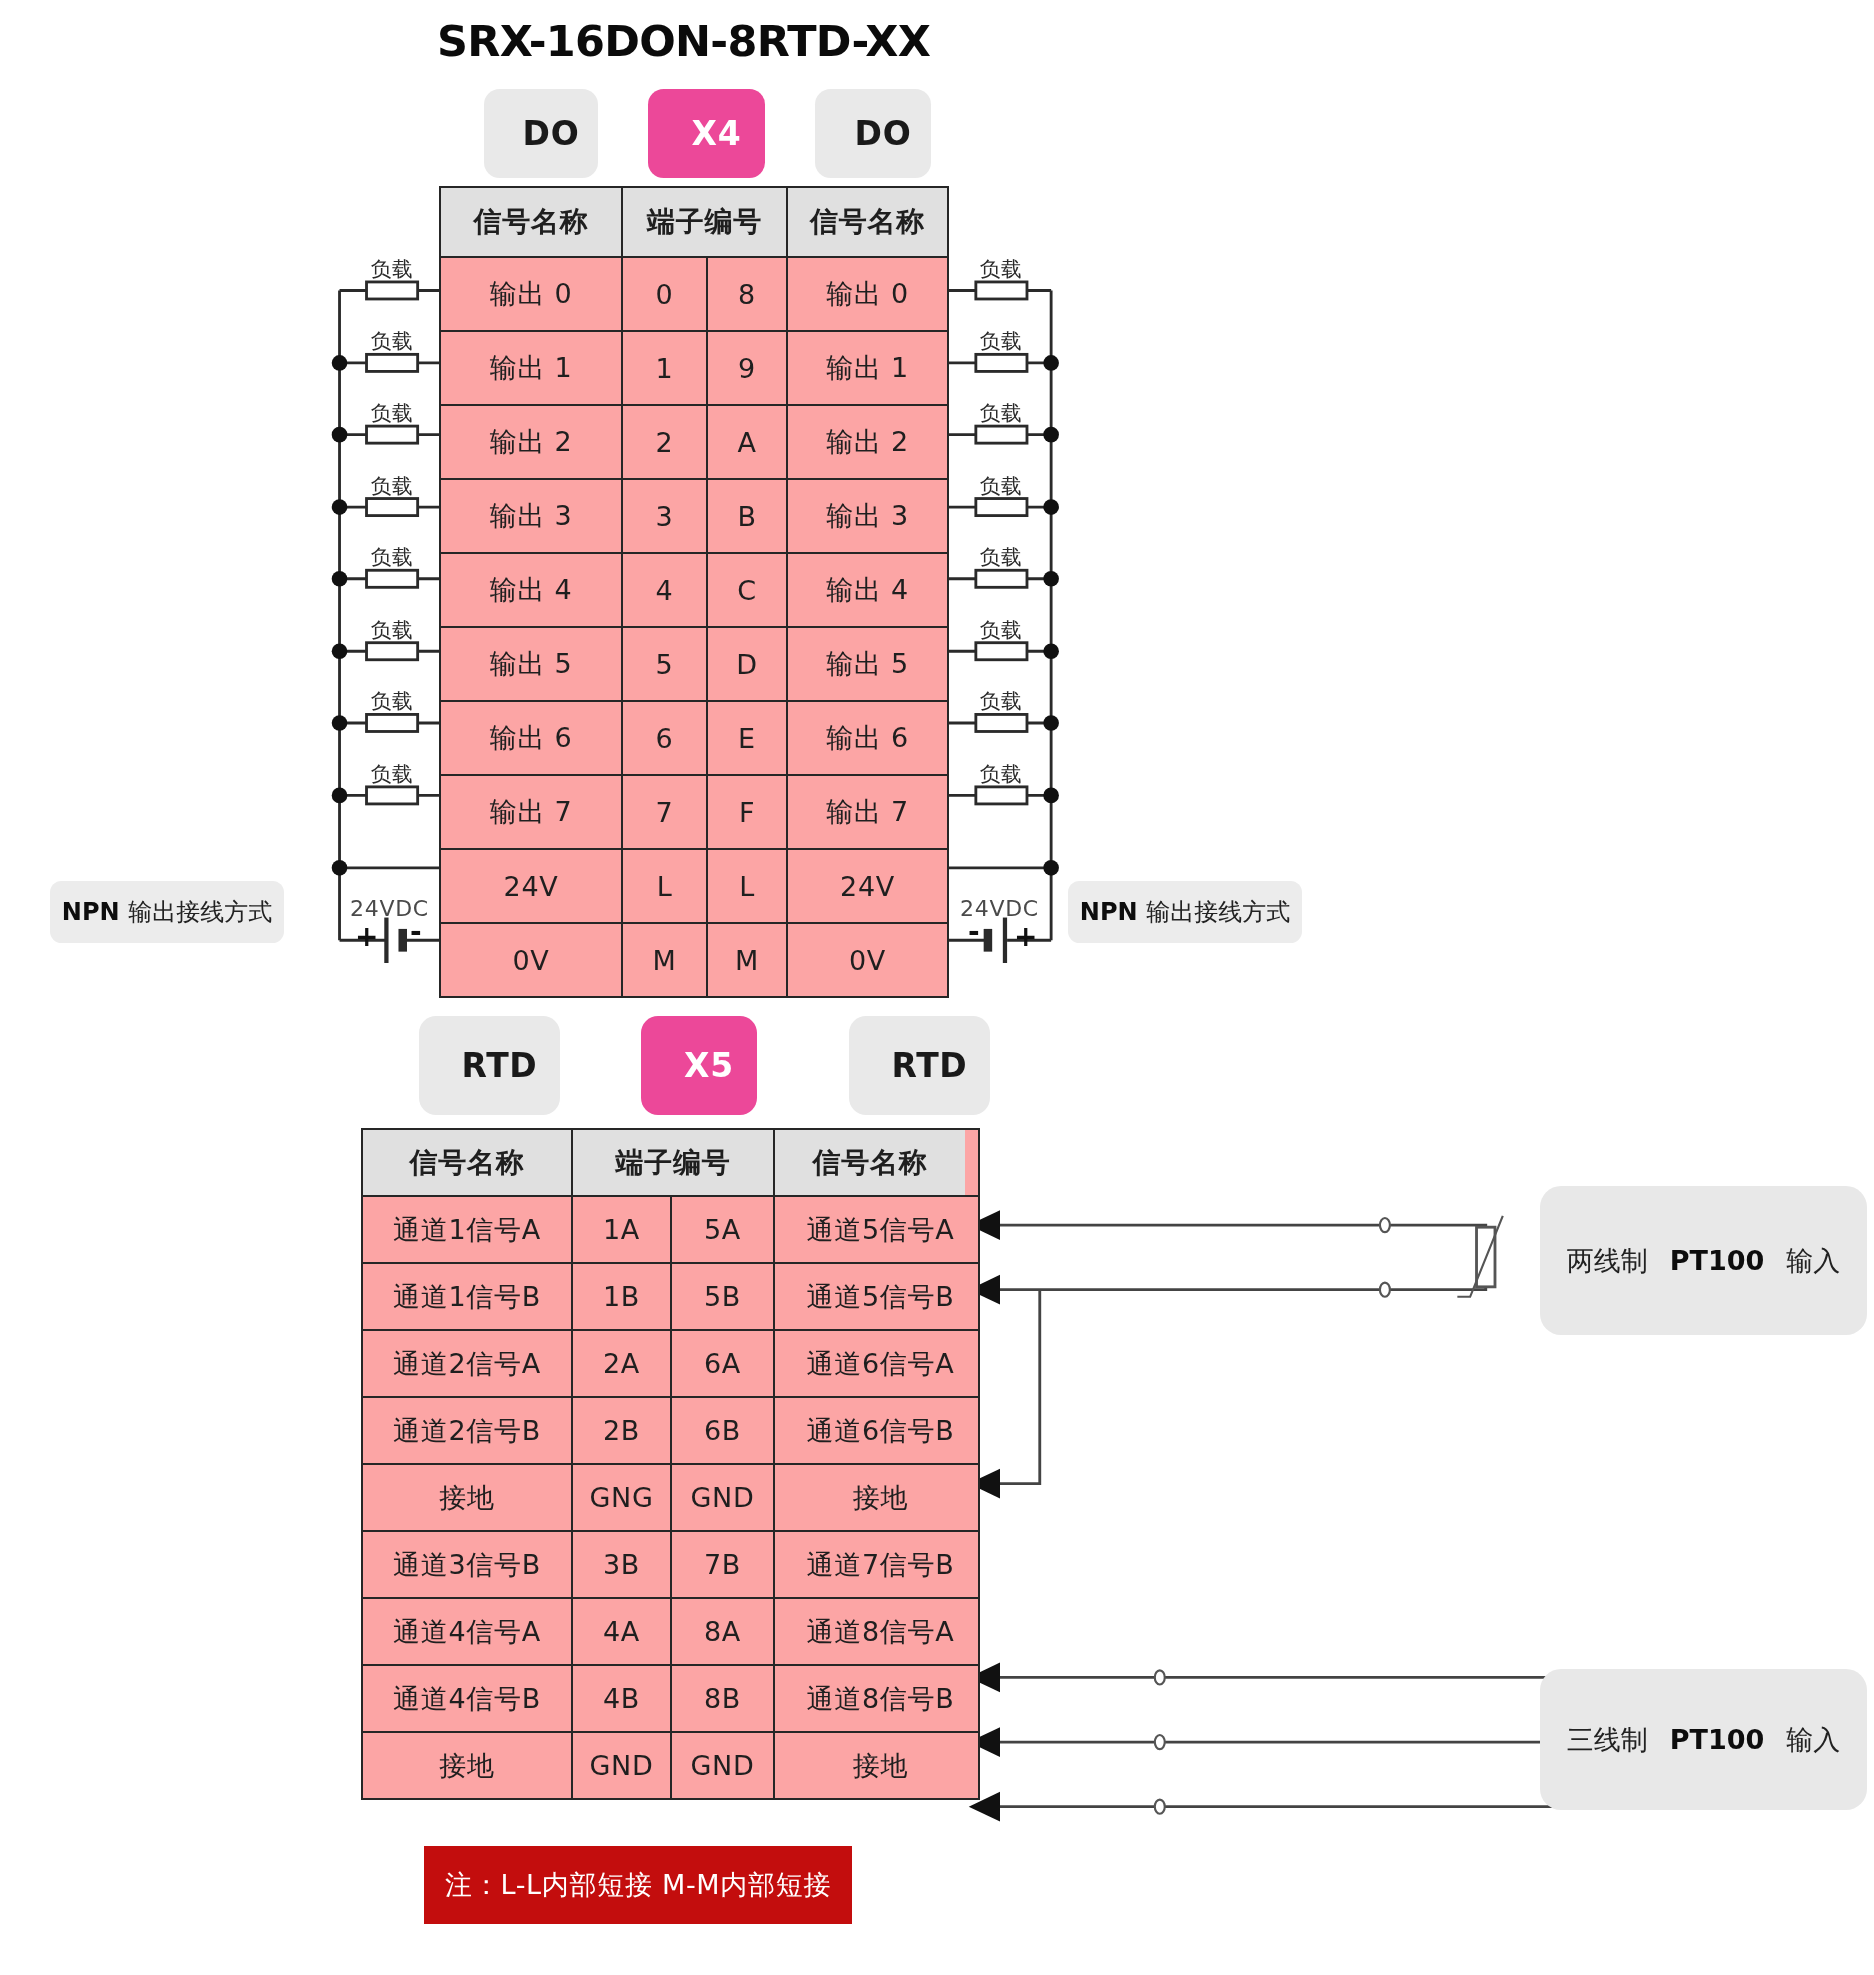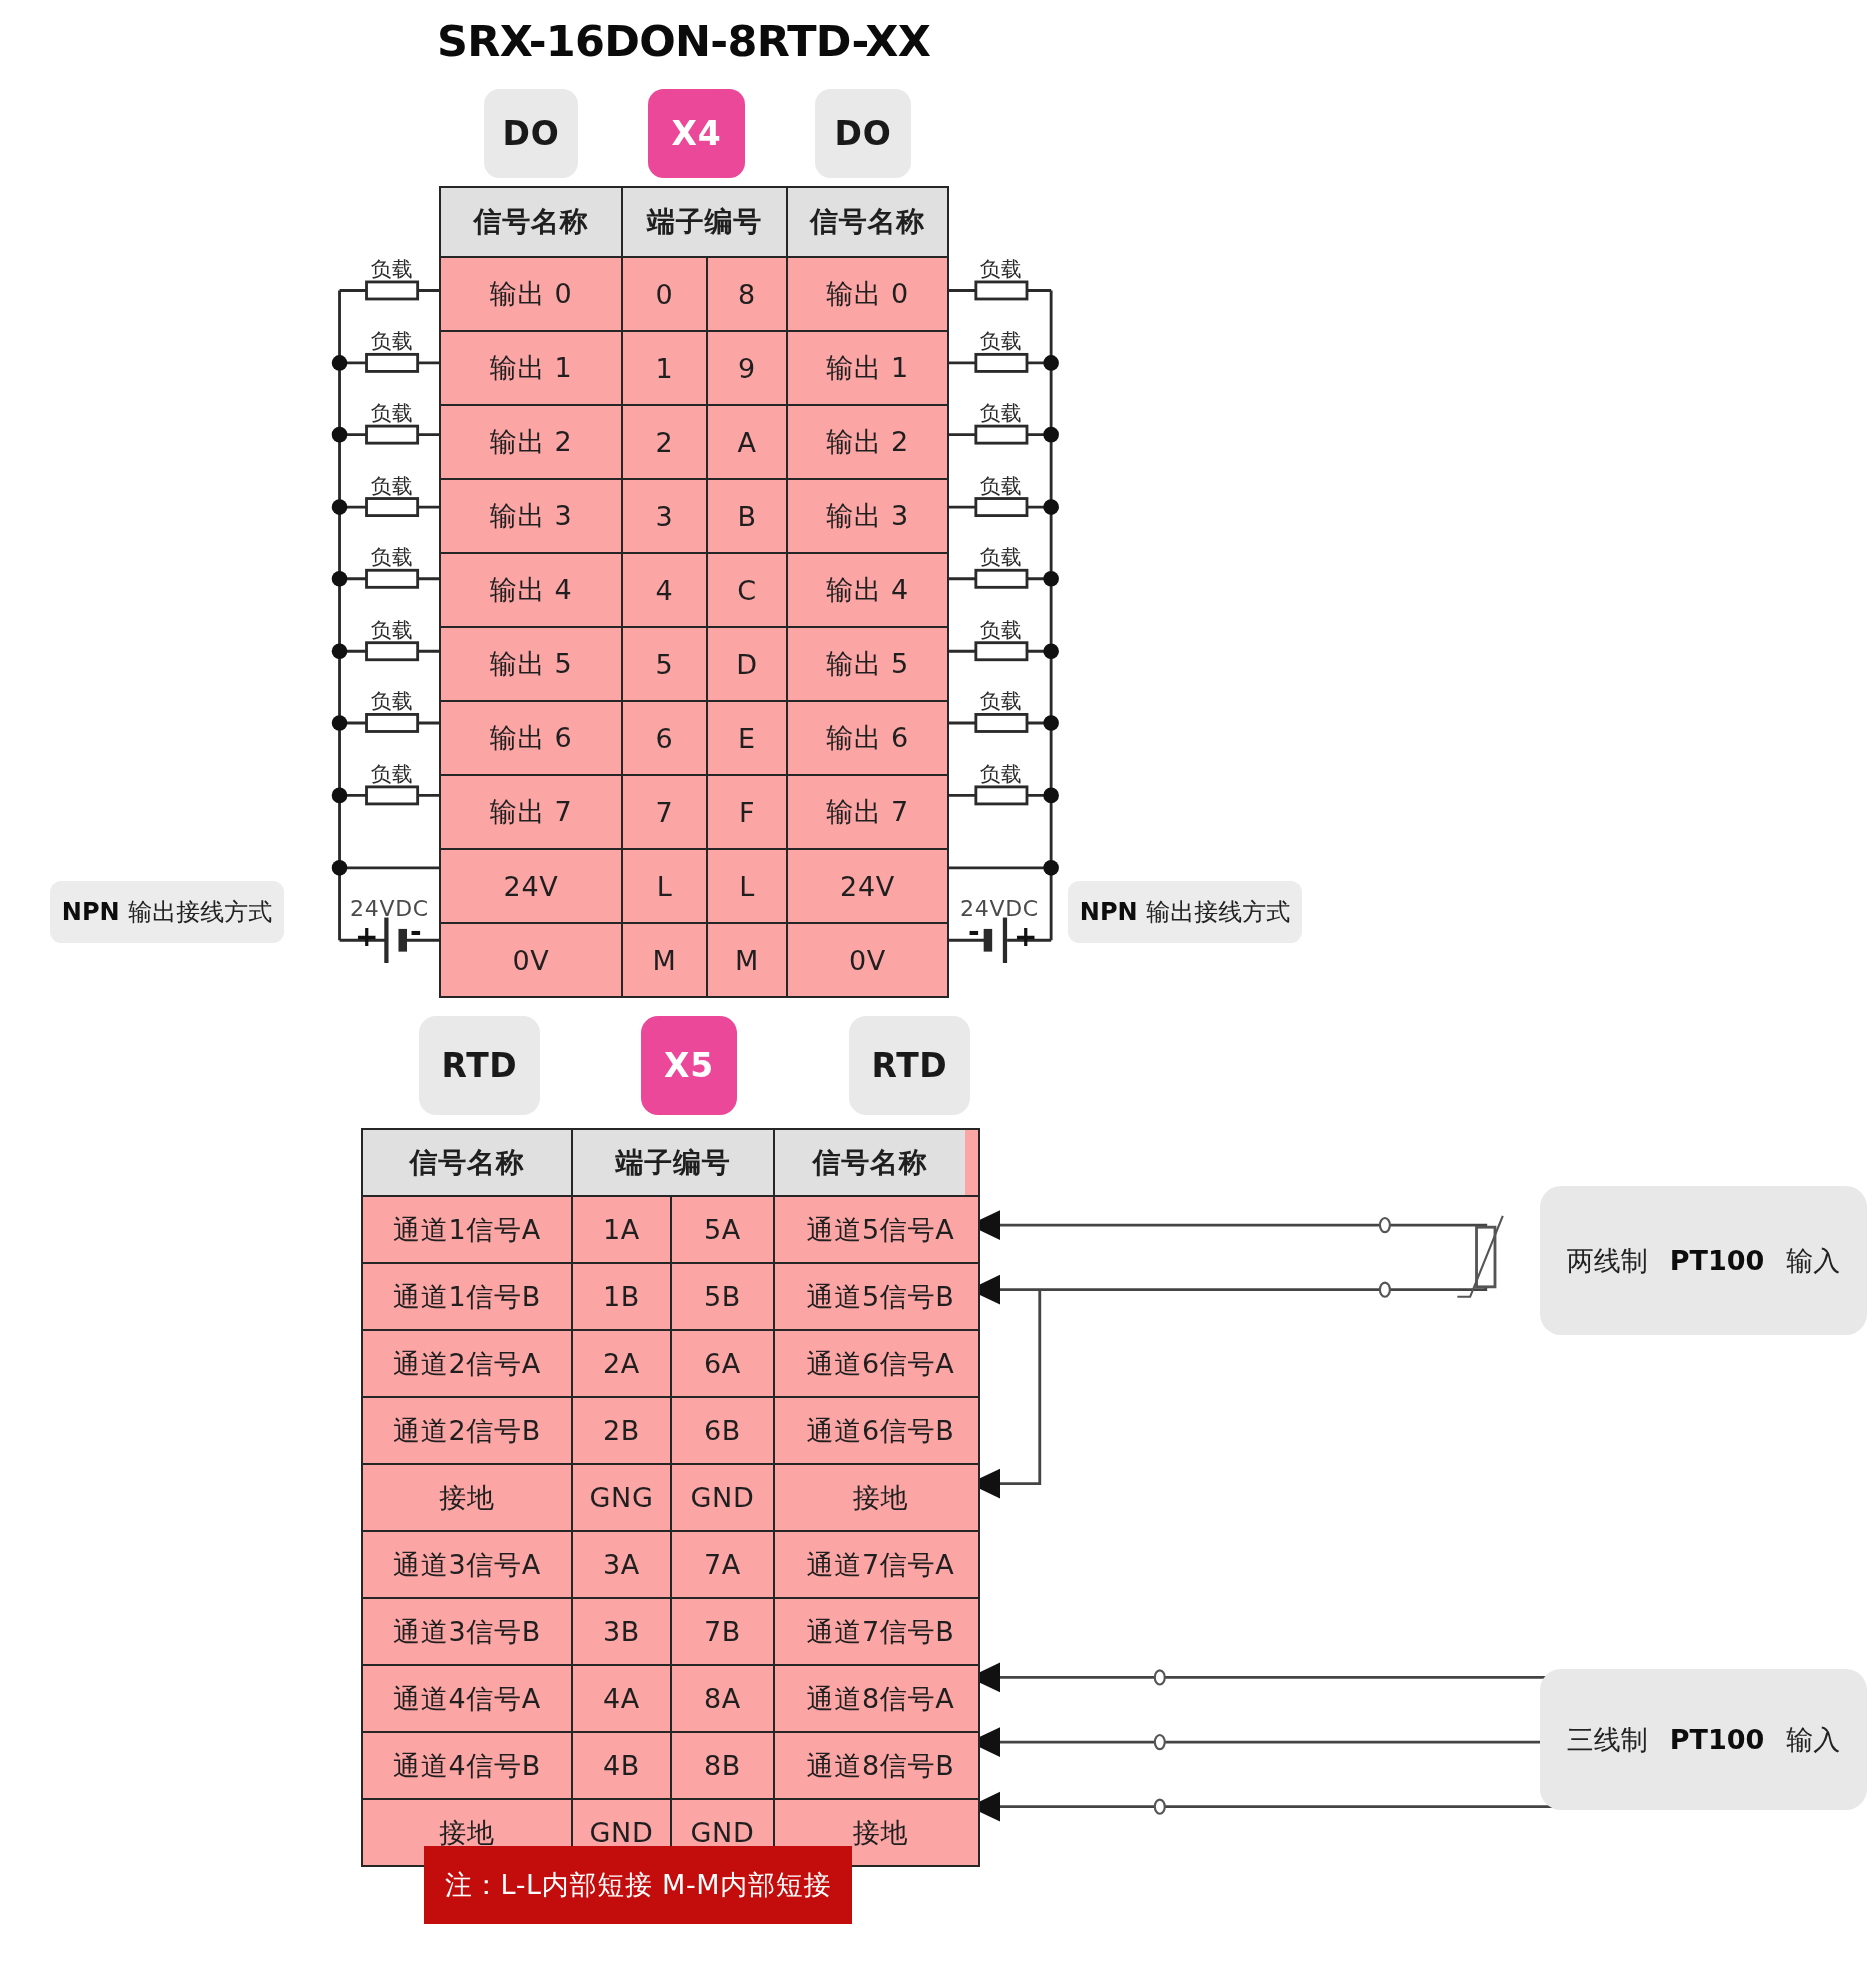--- a/index.html
+++ b/index.html
@@ -3,21 +3,21 @@
 <meta charset="utf-8">
 <style>
   html,body{margin:0;padding:0;background:#fff;}
   #canvas{position:relative;width:1875px;height:1975px;background:#ffffff;overflow:hidden;
           font-family:"DejaVu Sans","Liberation Sans",sans-serif;color:#1c1c1c;}
   .abs{position:absolute;}
   
   #title{left:437px;top:15.6px;font-size:43px;font-weight:800;letter-spacing:-0.7px;color:#0b0b0b;white-space:nowrap;}
   
   .badge{display:flex;align-items:center;justify-content:center;border-radius:15.6px;
-         font-weight:800;font-size:33px;letter-spacing:0.7px;}
+         font-weight:800;font-size:33px;letter-spacing:0.7px;padding-left:20px;}
   .badge.gray{background:#e9e9e9;color:#1a1a1a;}
   .badge.red{background:#ec4899;color:#ffffff;}
   
   .wtable{position:absolute;border:2.1px solid #262626;background:#fca5a5;}
   .trow{display:flex;border-bottom:2.1px solid #262626;}
   .trow:last-child{border-bottom:none;}
   .cell{box-sizing:border-box;border-right:2.1px solid #262626;display:flex;align-items:center;
         justify-content:center;font-size:27px;letter-spacing:0.7px;color:#1f1f1f;}
   .cell:last-child{border-right:none;}
   .hrow .cell{background:#e0e0e0;font-weight:700;font-size:28px;}
@@ -286,26 +286,20 @@
         <div class="cell c4">通道6信号B</div>
       </div>
 
       <div class="trow">
         <div class="cell c1">接地</div>
         <div class="cell c2">GNG</div>
         <div class="cell c3">GND</div>
         <div class="cell c4">接地</div>
       </div>
 
-      <div class="trow">
-        <div class="cell c1">通道3信号A</div>
-        <div class="cell c2">3A</div>
-        <div class="cell c3">7A</div>
-        <div class="cell c4">通道7信号A</div>
-      </div>
 
       <div class="trow">
         <div class="cell c1">通道3信号B</div>
         <div class="cell c2">3B</div>
         <div class="cell c3">7B</div>
         <div class="cell c4">通道7信号B</div>
       </div>
 
       <div class="trow">
         <div class="cell c1">通道4信号A</div>

